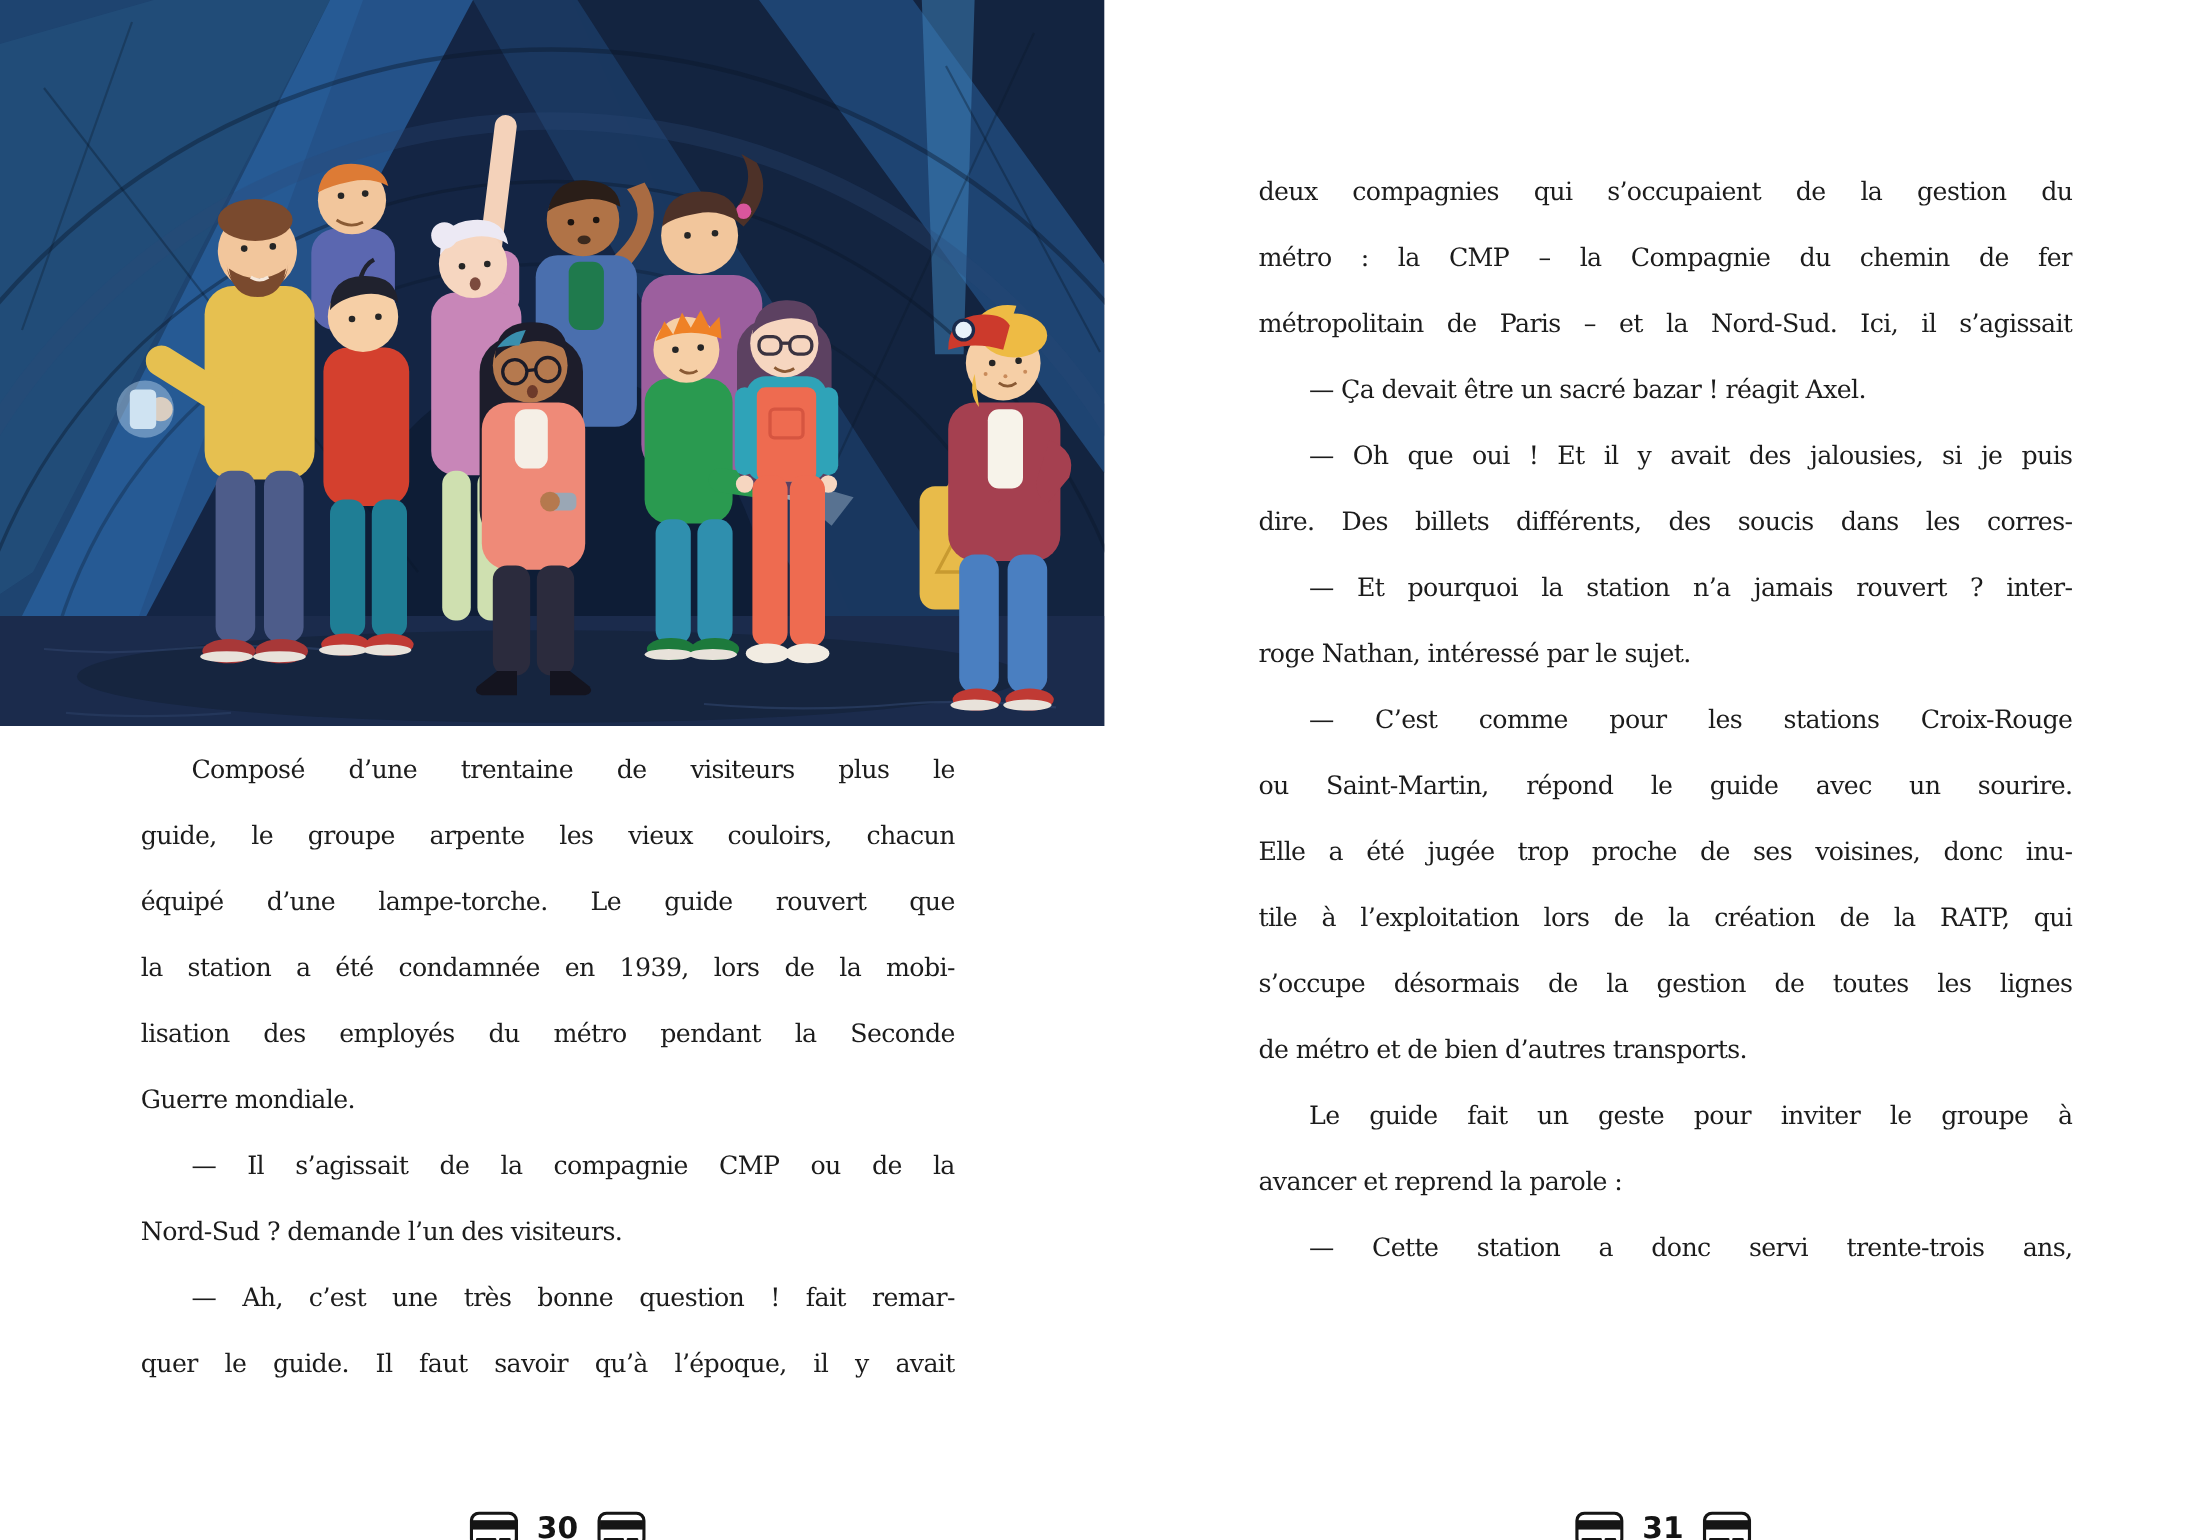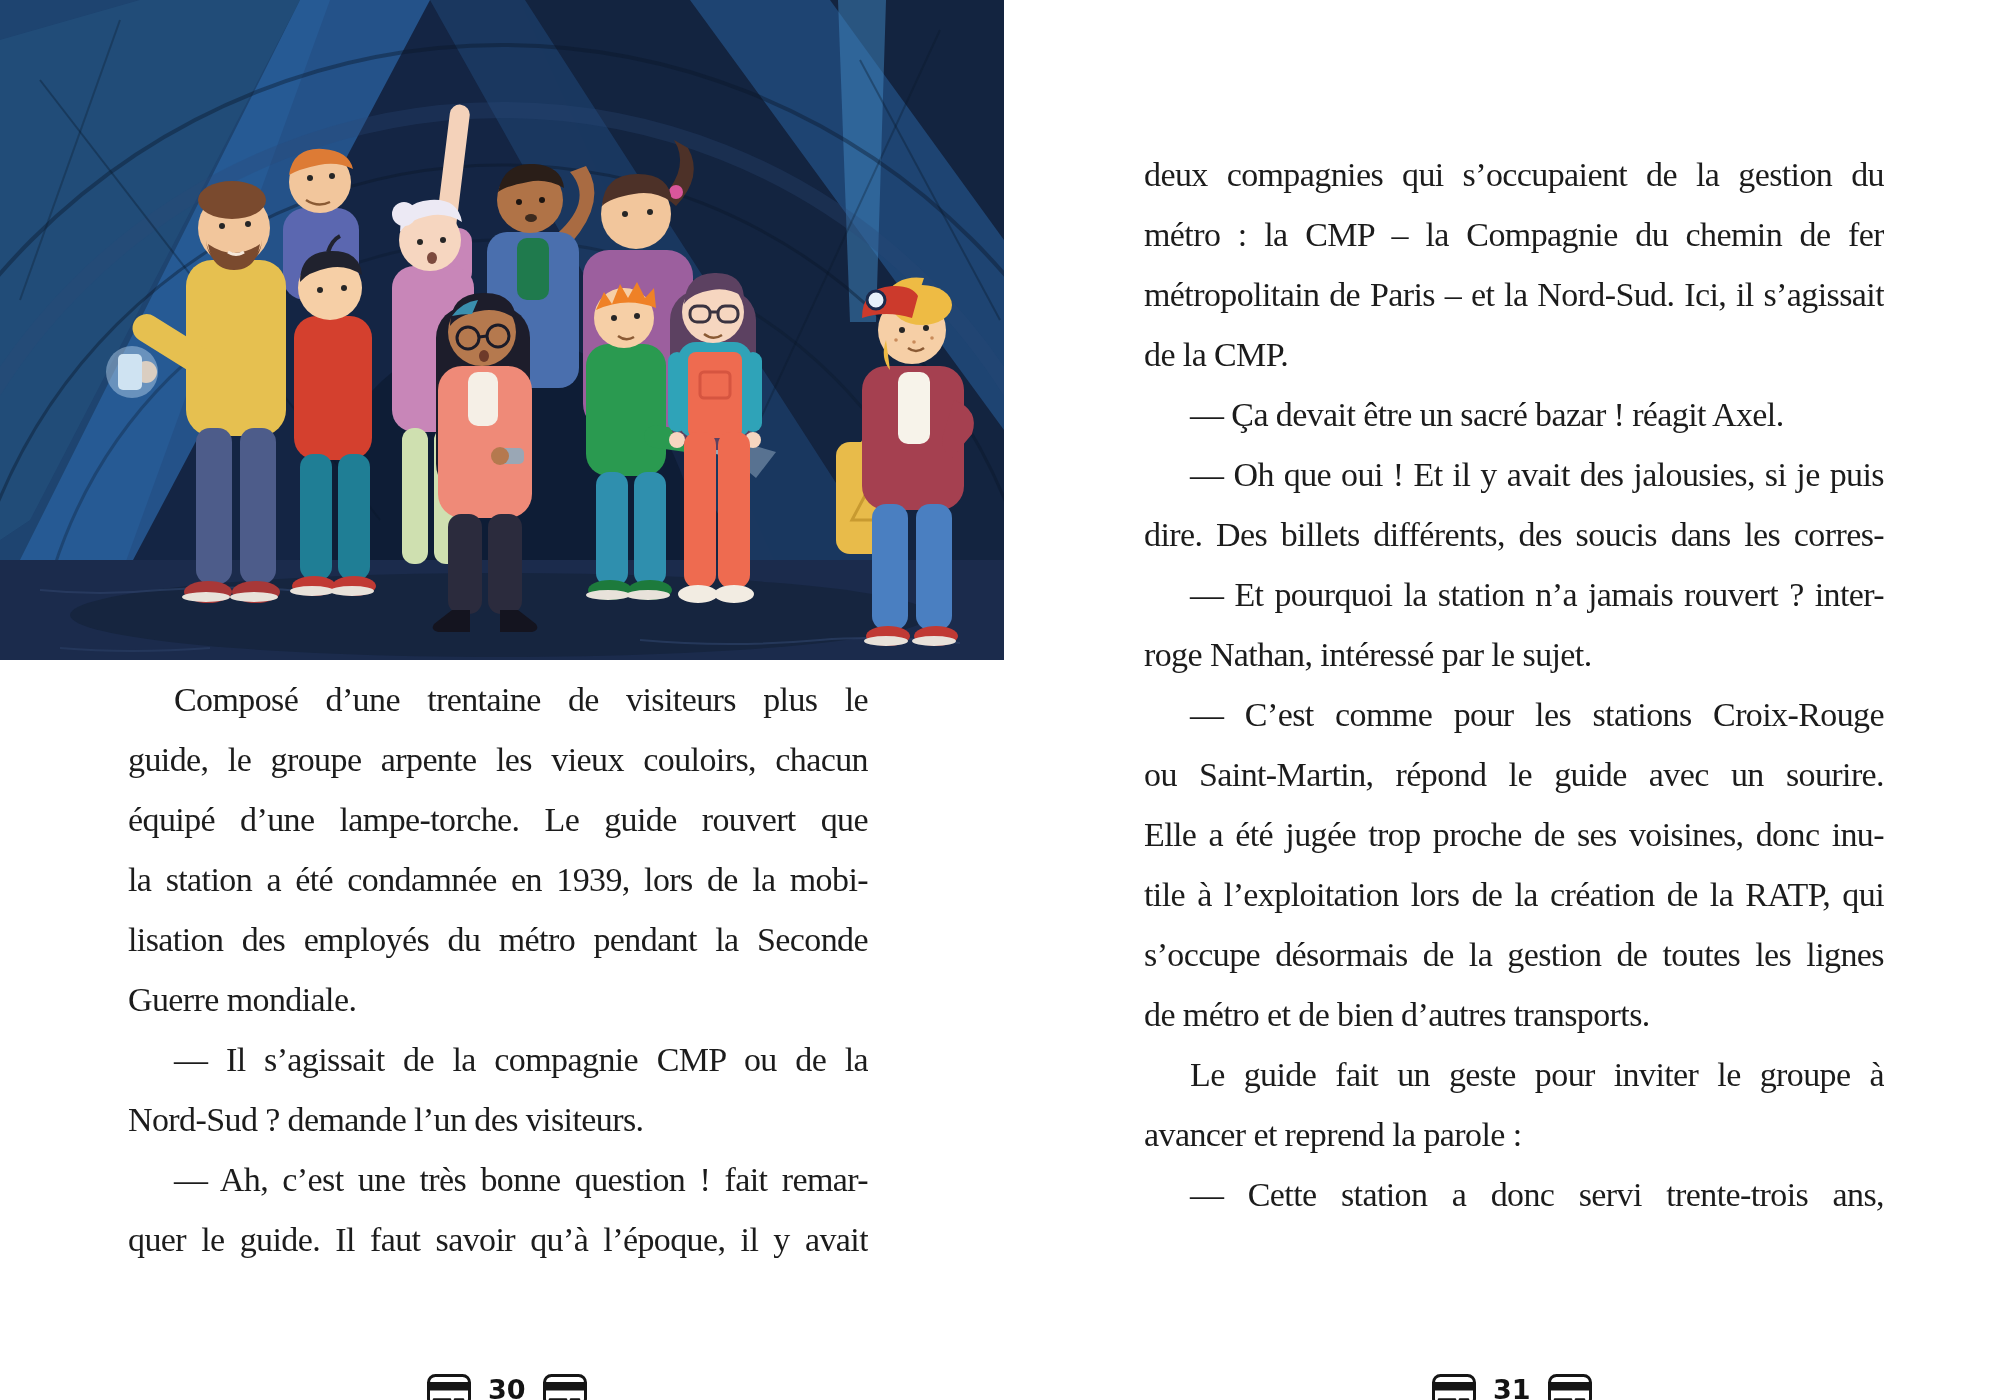--- a/index.html
+++ b/index.html
@@ -8,21 +8,21 @@
     background:#ffffff;
     font-family:"DejaVu Serif","Liberation Serif",serif;
     color:#1c1c1c;
   }
   .illustration-wrap{
     position:absolute;left:0;top:0;width:1004px;height:660px;
   }
   .illustration-wrap svg{display:block;width:100%;height:100%;}
   .text-col{
     position:absolute;width:740px;
-    font-size:34px;letter-spacing:-0.6px;font-family:Liberation Serif, serif;
+    font-size:23px;letter-spacing:-0.6px;
   }
   #left-col{left:128px;top:670px;}
   #right-col{left:1144px;top:145px;}
   .line{
     height:60px;line-height:60px;max-height:60px;overflow:hidden;
     white-space:normal;
   }
   .line.just{text-align:justify;text-align-last:justify;}
   .line.ind{padding-left:46px;}
   .page-footer{
@@ -267,21 +267,20 @@
       <line x1="28" y1="25.5" x2="36" y2="25.5" stroke="#151515" stroke-width="2.6" stroke-linecap="round"></line>
     </svg>
   </div>
 </div>
 
 <div>
   <div class="text-col" id="right-col">
       <div class="line just">deux compagnies qui s’occupaient de la gestion du</div>
       <div class="line just">métro : la CMP – la Compagnie du chemin de fer</div>
       <div class="line just">métropolitain de Paris – et la Nord-Sud. Ici, il s’agissait</div>
-      <div class="line">de la CMP.</div>
       <div class="line ind">— Ça devait être un sacré bazar ! réagit Axel.</div>
       <div class="line just ind">— Oh que oui ! Et il y avait des jalousies, si je puis</div>
       <div class="line just">dire. Des billets différents, des soucis dans les corres-</div>
       <div class="line just ind">— Et pourquoi la station n’a jamais rouvert ? inter-</div>
       <div class="line">roge Nathan, intéressé par le sujet.</div>
       <div class="line just ind">— C’est comme pour les stations Croix-Rouge</div>
       <div class="line just">ou Saint-Martin, répond le guide avec un sourire.</div>
       <div class="line just">Elle a été jugée trop proche de ses voisines, donc inu-</div>
       <div class="line just">tile à l’exploitation lors de la création de la RATP, qui</div>
       <div class="line just">s’occupe désormais de la gestion de toutes les lignes</div>

